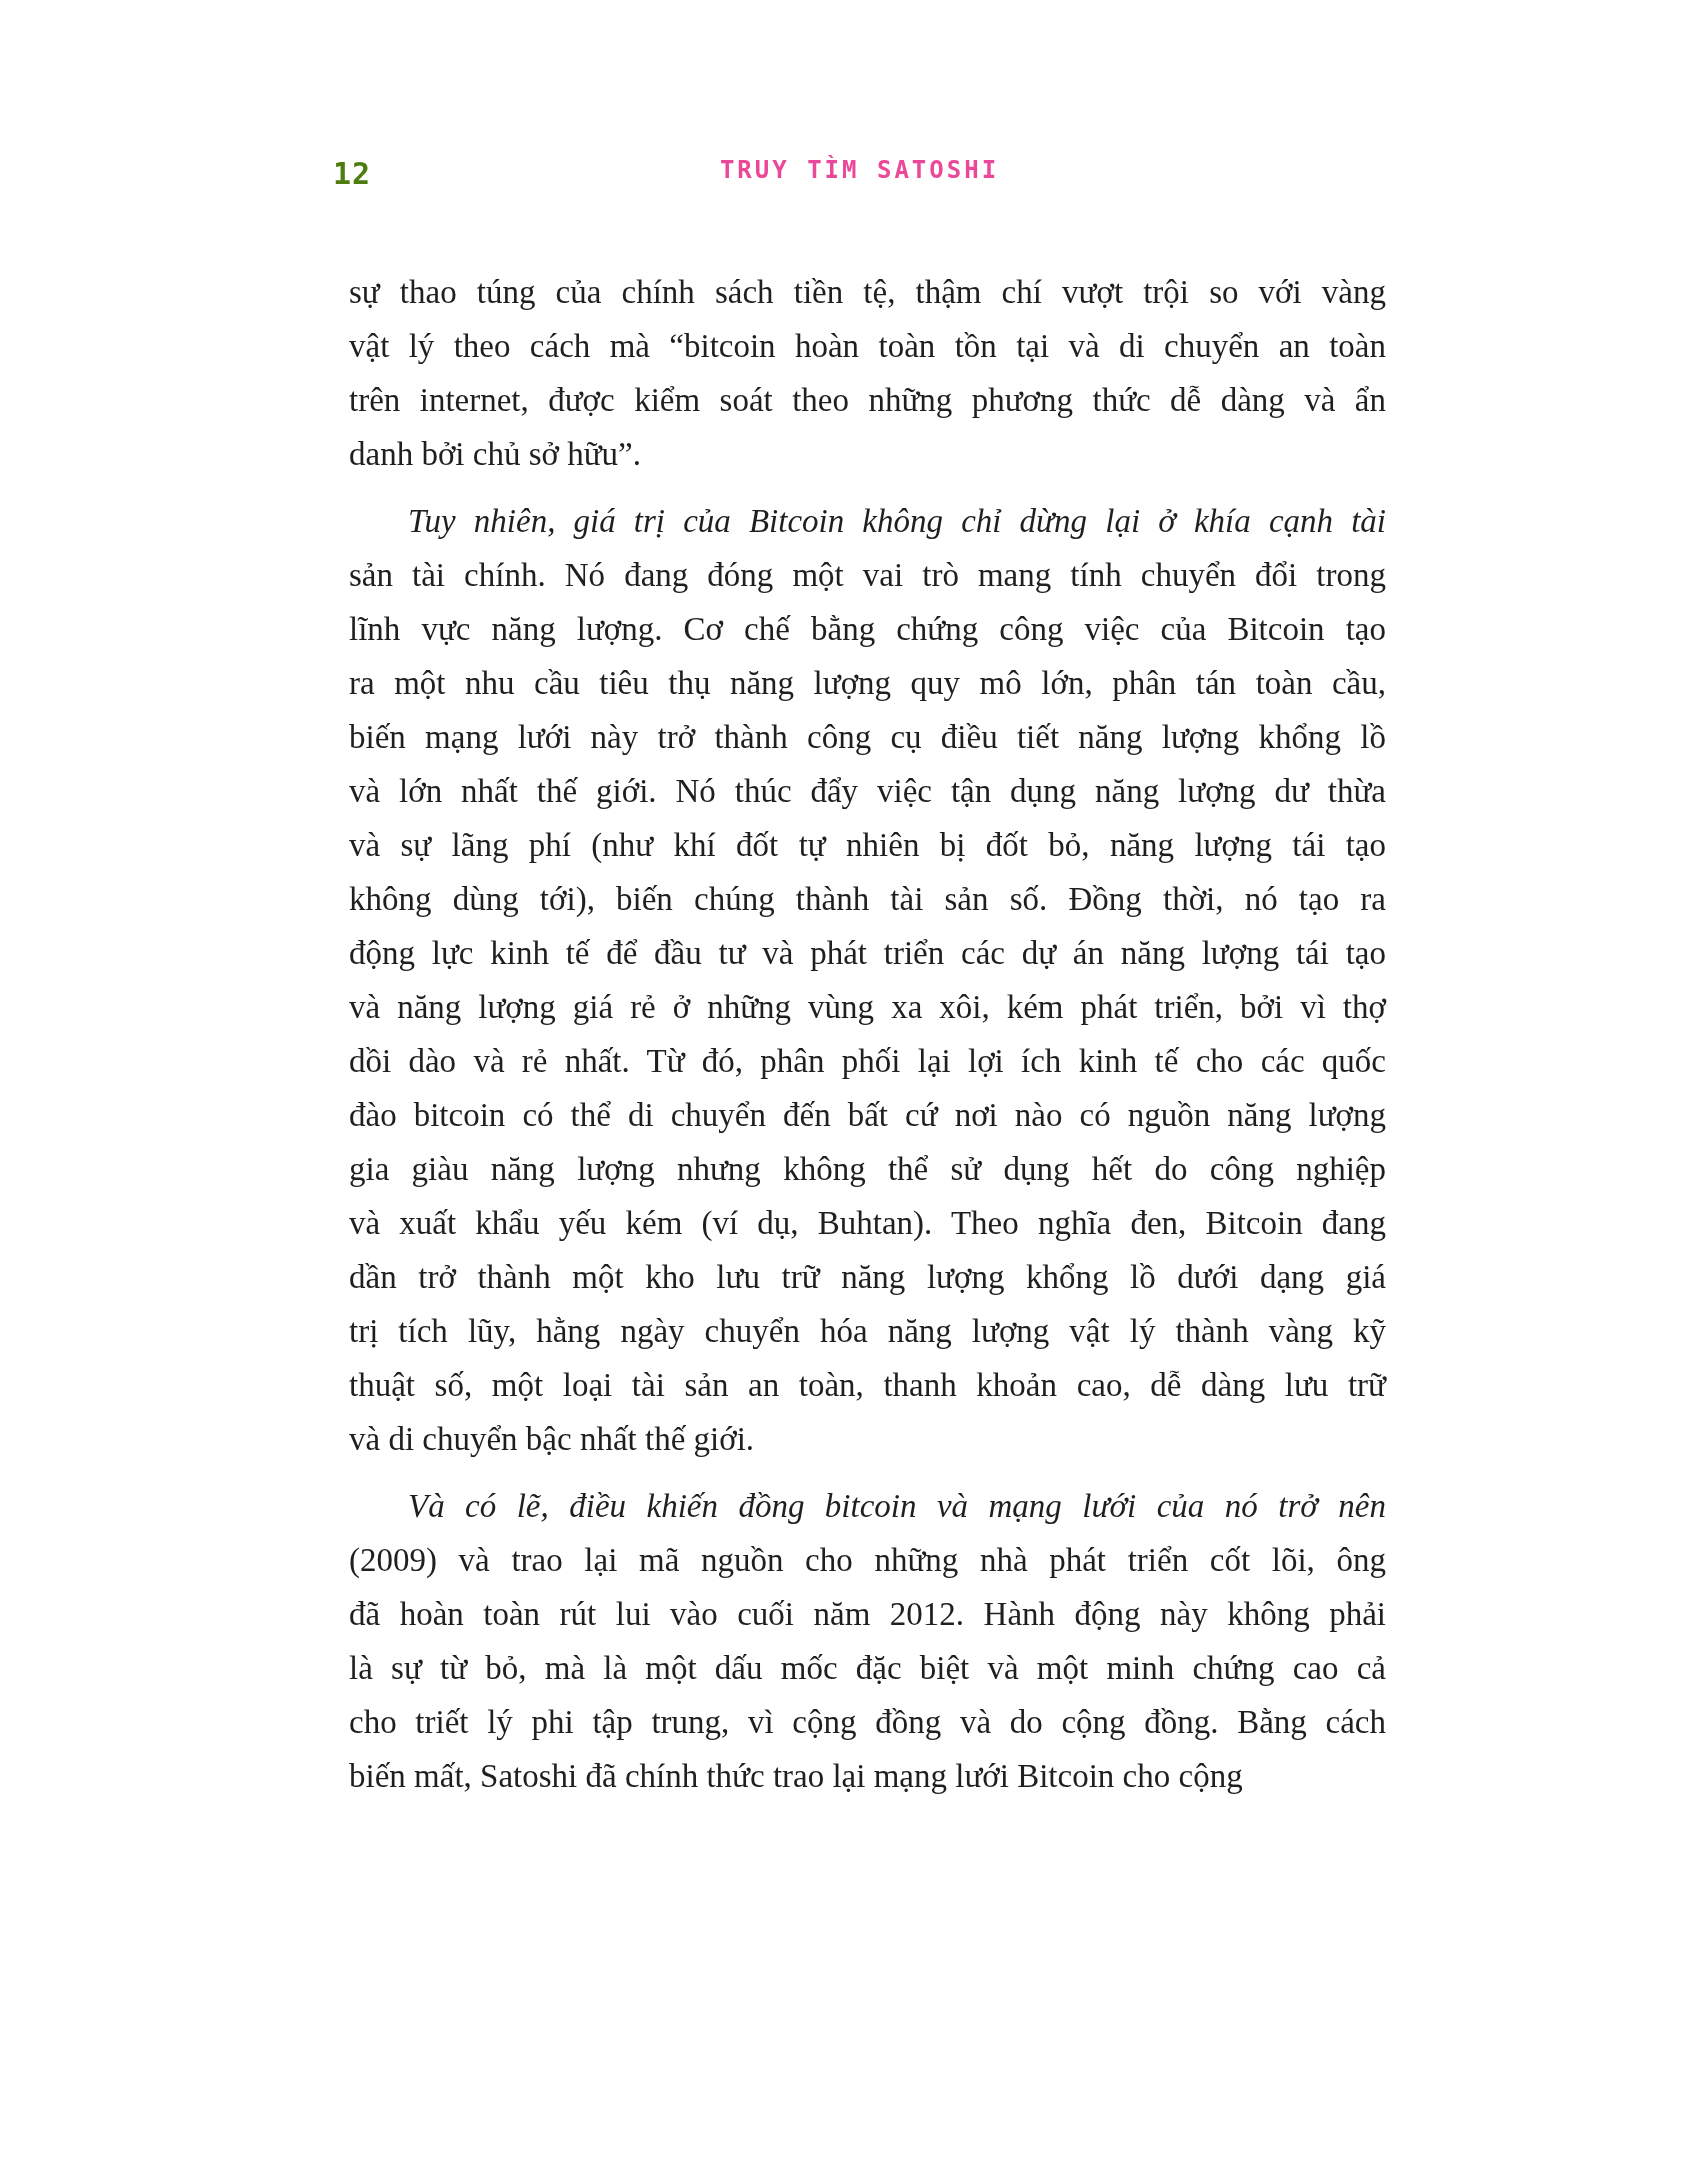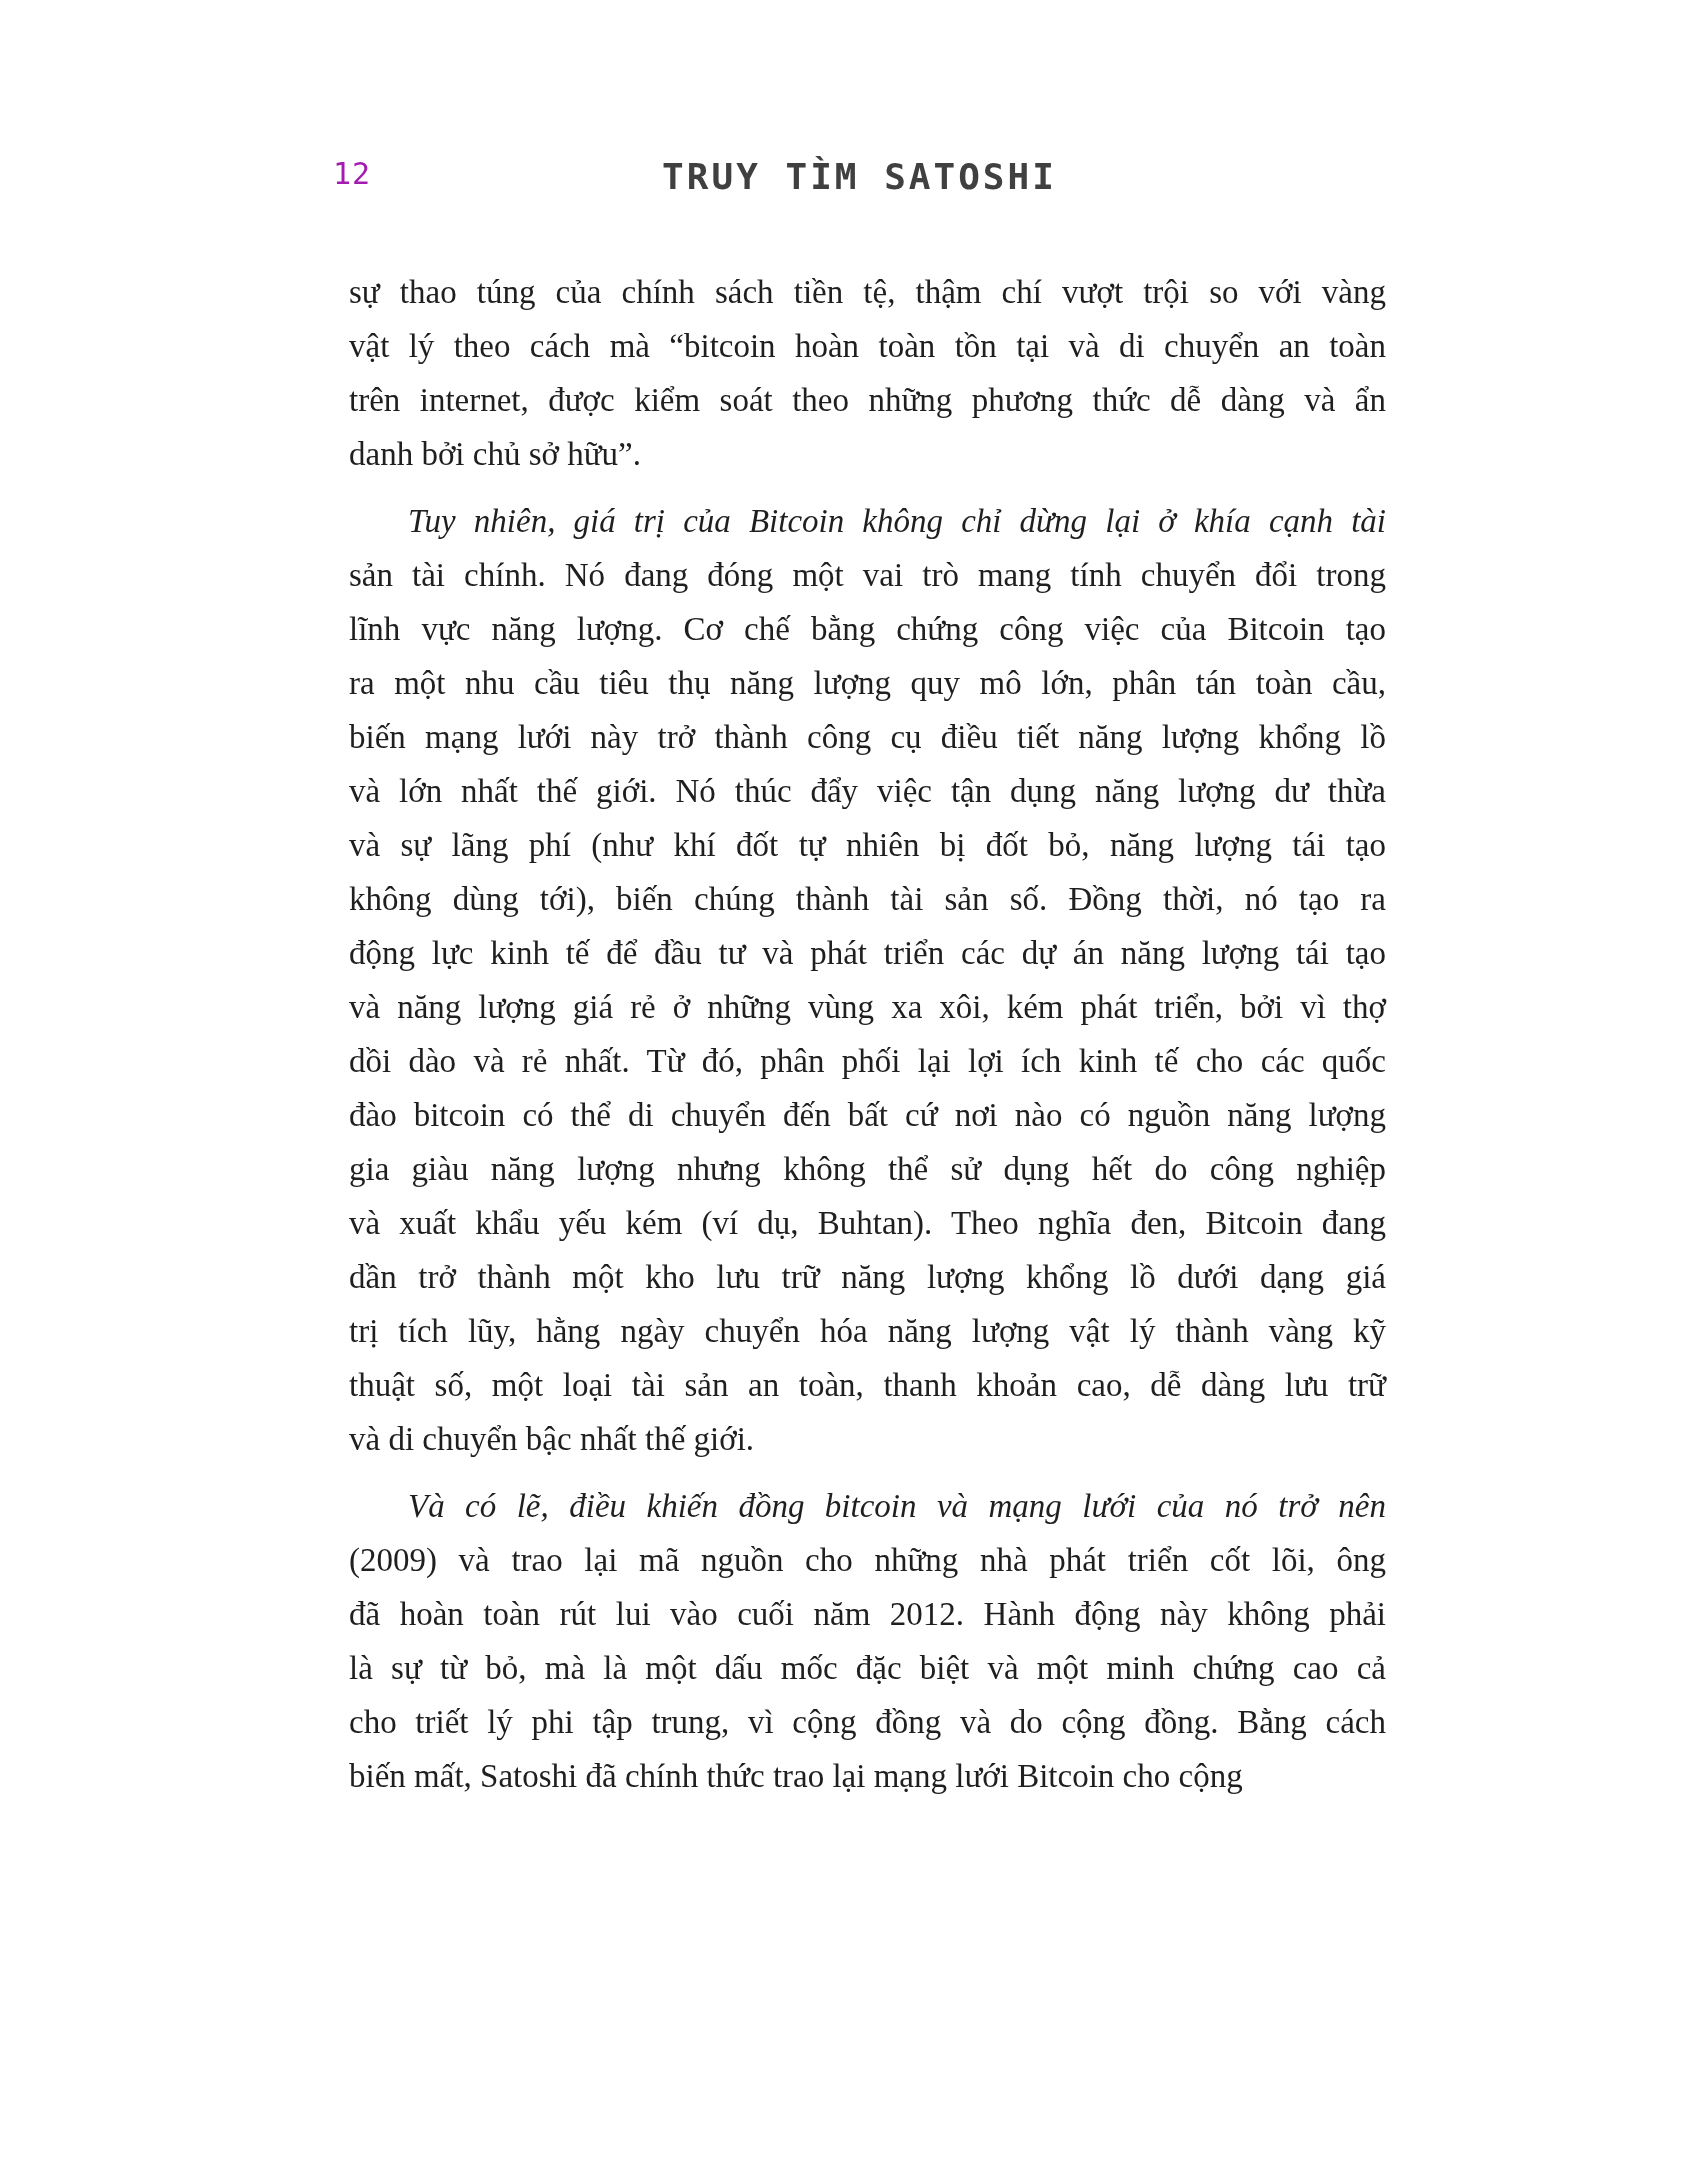--- a/index.html
+++ b/index.html
@@ -21,32 +21,32 @@
     left: 333px;
     width: 1053px;
     height: 30px;
   }
   .page-number {
     position: absolute;
     left: 0;
     top: 0;
     font-family: "DejaVu Sans Mono", monospace;
     font-size: 30px;
-    font-weight: normal;
+    font-weight: bold;
     letter-spacing: 1px;
-    color: #a21caf;
+    color: #4d7c0f;
   }
   .running-head-title {
     display: block;
     text-align: center;
     font-family: "DejaVu Sans Mono", monospace;
-    font-size: 36px;
+    font-size: 24px;
     font-weight: bold;
     letter-spacing: 3px;
-    color: #404040;
+    color: #ec4899;
     white-space: nowrap;
   }
   .body-text {
     position: absolute;
     top: 265px;
     left: 333px;
     width: 1053px;
     font-family: "Liberation Serif", serif;
     font-size: 33px;
     line-height: 54px;

